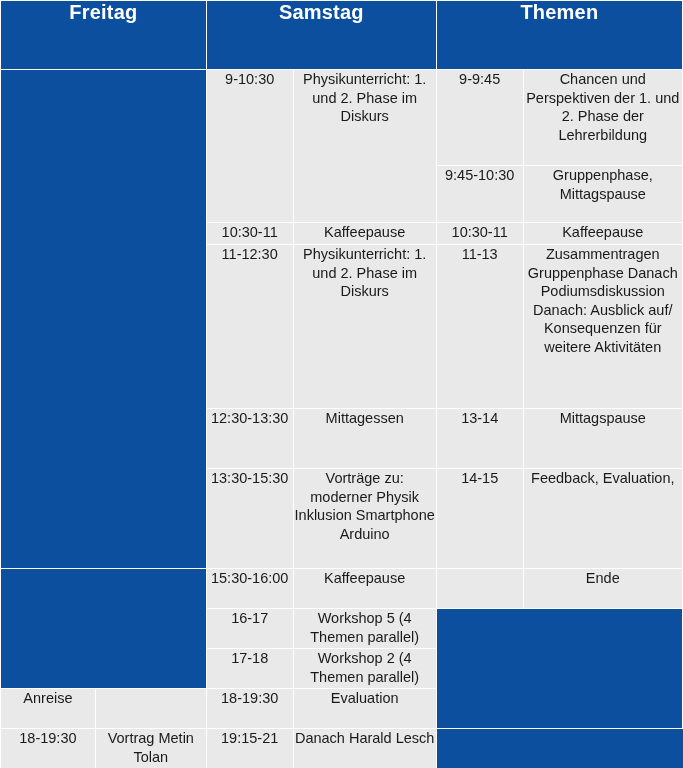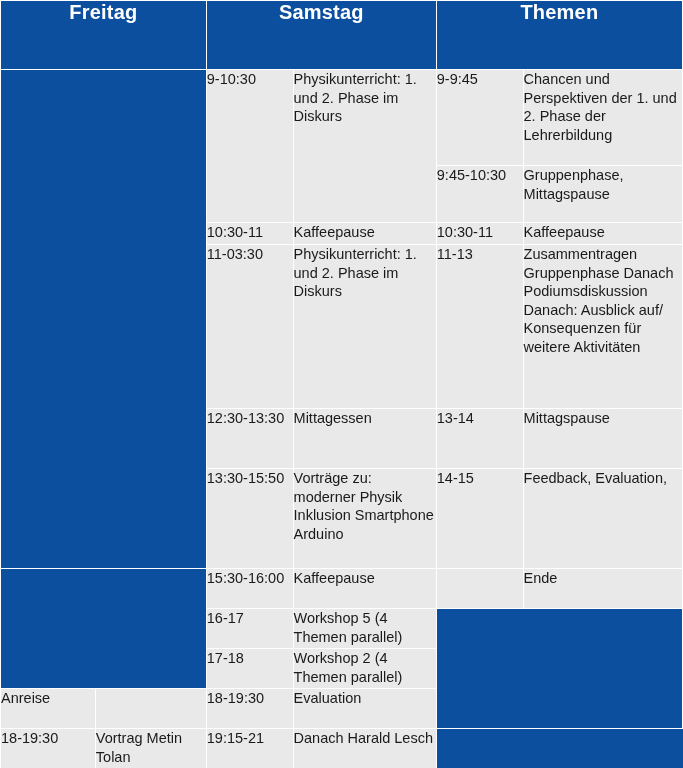--- a/index.html
+++ b/index.html
@@ -41,20 +41,21 @@
     height: 68px;
     letter-spacing: 0.2px;
   }
   .cell {
     background: #e9e9e9;
     color: #1a1a1a;
     font-size: 14.5px;
     line-height: 1.28;
     padding: 5px 6px 6px 6px;
     vertical-align: top;
+    text-align: center;
   }
   .blue {
     background: #0c4f9e;
     border: 1px solid #ffffff;
   }
   .time { white-space: normal; }
   .col-time-fr { width: 94px; }
   .col-txt-fr  { width: 110px; }
   .col-time-sa { width: 86px; }
   .col-txt-sa  { width: 142px; }
@@ -99,35 +100,35 @@
       </tr>
 
       <tr style="height:22px">
         <td class="cell time">10:30-11</td>
         <td class="cell">Kaffeepause</td>
         <td class="cell time">10:30-11</td>
         <td class="cell">Kaffeepause</td>
       </tr>
 
       <tr style="height:164px">
-        <td class="cell time">11-03:30</td>
+        <td class="cell time">11-12:30</td>
         <td class="cell">Physikunterricht: 1. und 2. Phase im Diskurs</td>
         <td class="cell time">11-13</td>
         <td class="cell">Zusammentragen Gruppenphase Danach Podiumsdiskussion Danach: Ausblick auf/ Konsequenzen für weitere Aktivitäten</td>
       </tr>
 
       <tr style="height:60px">
         <td class="cell time">12:30-13:30</td>
         <td class="cell">Mittagessen</td>
         <td class="cell time">13-14</td>
         <td class="cell">Mittagspause</td>
       </tr>
 
       <tr style="height:100px">
-        <td class="cell time">13:30-15:50</td>
+        <td class="cell time">13:30-15:30</td>
         <td class="cell">Vorträge zu: moderner Physik Inklusion Smartphone Arduino</td>
         <td class="cell time">14-15</td>
         <td class="cell">Feedback, Evaluation,</td>
       </tr>
 
       <tr style="height:40px">
         <td class="blue" colspan="2" rowspan="4"></td>
         <td class="cell time">15:30-16:00</td>
         <td class="cell">Kaffeepause</td>
         <td class="cell time"></td>

